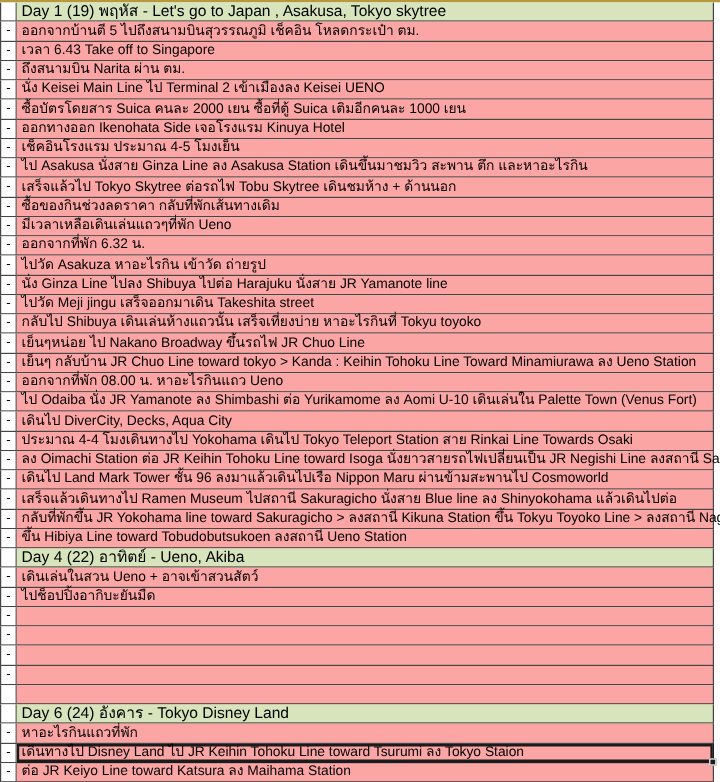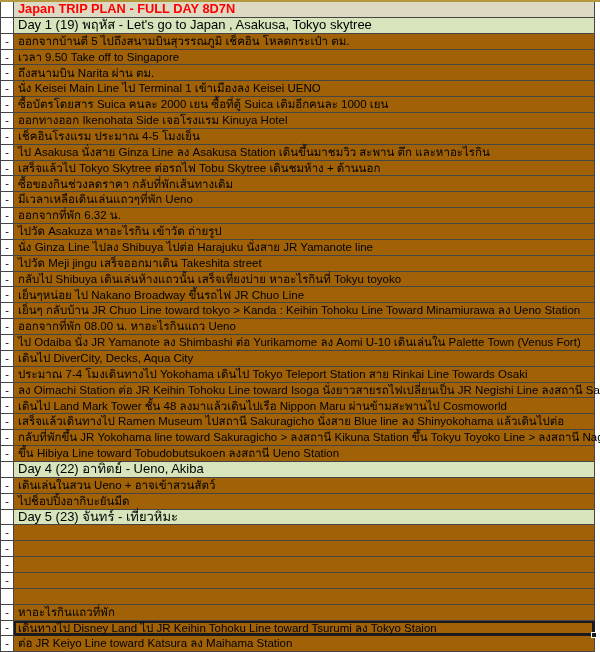--- a/index.html
+++ b/index.html
@@ -33,21 +33,21 @@
   .cell-b {
     flex: 0 0 581px;
     width: 581px;
     border-right: 1px solid var(--grid, #454545);
     border-bottom: 1px solid var(--grid, #454545);
     display: flex; align-items: center;
     padding-left: 4px;
     font-size: 11.5px;
     white-space: nowrap;
     position: relative;
-    background: #a16207;
+    background: #fca5a5;
   }
   .cell-b .txt { display: inline-block; line-height: 1.1; }
 
   .gutter { flex: 1 1 auto; background: #ffffff; }
 
   .row.title .cell-b {
     background: var(--title-bg, #ddd9c3);
     color: var(--title-red, #ff0000);
     font-weight: bold;
     font-size: 12.8px;
@@ -69,59 +69,52 @@
     width: 6px; height: 6px;
     background: var(--sel, #1b1b1b);
     border: 1px solid #ffffff;
     z-index: 3;
   }
 </style>
 </head>
 <body>
 
 <div class="sheet" style="--title-bg: #ddd9c3; --title-red: #ff0000; --day-bg: #d7e4bc; --grid: #454545; --top-border: #b5993e; --sel: #1b1b1b;">
-    <div class="row title">
-      <div class="cell-a"></div>
-      <div class="cell-b">
-        <span class="txt">Japan TRIP PLAN - FULL DAY 8D7N</span>
-      </div>
-      <div class="gutter"></div>
-    </div>
     <div class="row day">
       <div class="cell-a"></div>
       <div class="cell-b">
         <span class="txt">Day 1 (19) พฤหัส - Let's go to Japan , Asakusa, Tokyo skytree</span>
       </div>
       <div class="gutter"></div>
     </div>
     <div class="row item">
       <div class="cell-a">-</div>
       <div class="cell-b">
         <span class="txt">ออกจากบ้านตี 5 ไปถึงสนามบินสุวรรณภูมิ เช็คอิน โหลดกระเป๋า ตม.</span>
       </div>
       <div class="gutter"></div>
     </div>
     <div class="row item">
       <div class="cell-a">-</div>
       <div class="cell-b">
-        <span class="txt">เวลา 9.50 Take off to Singapore</span>
+        <span class="txt">เวลา 6.43 Take off to Singapore</span>
       </div>
       <div class="gutter"></div>
     </div>
     <div class="row item">
       <div class="cell-a">-</div>
       <div class="cell-b">
         <span class="txt">ถึงสนามบิน Narita ผ่าน ตม.</span>
       </div>
       <div class="gutter"></div>
     </div>
     <div class="row item">
       <div class="cell-a">-</div>
       <div class="cell-b">
-        <span class="txt">นั่ง Keisei Main Line ไป Terminal 1 เข้าเมืองลง Keisei UENO</span>
+        <span class="txt">นั่ง Keisei Main Line ไป Terminal 2 เข้าเมืองลง Keisei UENO</span>
       </div>
       <div class="gutter"></div>
     </div>
     <div class="row item">
       <div class="cell-a">-</div>
       <div class="cell-b">
         <span class="txt">ซื้อบัตรโดยสาร Suica คนละ 2000 เยน ซื้อที่ตู้ Suica เติมอีกคนละ 1000 เยน</span>
       </div>
       <div class="gutter"></div>
     </div>
@@ -233,35 +226,35 @@
     <div class="row item">
       <div class="cell-a">-</div>
       <div class="cell-b">
         <span class="txt">เดินไป DiverCity, Decks, Aqua City</span>
       </div>
       <div class="gutter"></div>
     </div>
     <div class="row item">
       <div class="cell-a">-</div>
       <div class="cell-b">
-        <span class="txt">ประมาณ 7-4 โมงเดินทางไป Yokohama เดินไป Tokyo Teleport Station สาย Rinkai Line Towards Osaki</span>
+        <span class="txt">ประมาณ 4-4 โมงเดินทางไป Yokohama เดินไป Tokyo Teleport Station สาย Rinkai Line Towards Osaki</span>
       </div>
       <div class="gutter"></div>
     </div>
     <div class="row item">
       <div class="cell-a">-</div>
       <div class="cell-b">
         <span class="txt">ลง Oimachi Station ต่อ JR Keihin Tohoku Line toward Isoga นั่งยาวสายรถไฟเปลี่ยนเป็น JR Negishi Line ลงสถานี Sakuragicho</span>
       </div>
       <div class="gutter"></div>
     </div>
     <div class="row item">
       <div class="cell-a">-</div>
       <div class="cell-b">
-        <span class="txt">เดินไป Land Mark Tower ชั้น 48 ลงมาแล้วเดินไปเรือ Nippon Maru ผ่านข้ามสะพานไป Cosmoworld</span>
+        <span class="txt">เดินไป Land Mark Tower ชั้น 96 ลงมาแล้วเดินไปเรือ Nippon Maru ผ่านข้ามสะพานไป Cosmoworld</span>
       </div>
       <div class="gutter"></div>
     </div>
     <div class="row item">
       <div class="cell-a">-</div>
       <div class="cell-b">
         <span class="txt">เสร็จแล้วเดินทางไป Ramen Museum ไปสถานี Sakuragicho นั่งสาย Blue line ลง Shinyokohama แล้วเดินไปต่อ</span>
       </div>
       <div class="gutter"></div>
     </div>
@@ -293,59 +286,59 @@
       </div>
       <div class="gutter"></div>
     </div>
     <div class="row item">
       <div class="cell-a">-</div>
       <div class="cell-b">
         <span class="txt">ไปช็อปปิ้งอากิบะยันมืด</span>
       </div>
       <div class="gutter"></div>
     </div>
+    <div class="row item">
+      <div class="cell-a">-</div>
+      <div class="cell-b">
+        <span class="txt"></span>
+      </div>
+      <div class="gutter"></div>
+    </div>
+    <div class="row item">
+      <div class="cell-a">-</div>
+      <div class="cell-b">
+        <span class="txt"></span>
+      </div>
+      <div class="gutter"></div>
+    </div>
+    <div class="row item">
+      <div class="cell-a">-</div>
+      <div class="cell-b">
+        <span class="txt"></span>
+      </div>
+      <div class="gutter"></div>
+    </div>
+    <div class="row item">
+      <div class="cell-a">-</div>
+      <div class="cell-b">
+        <span class="txt"></span>
+      </div>
+      <div class="gutter"></div>
+    </div>
+    <div class="row item">
+      <div class="cell-a"></div>
+      <div class="cell-b">
+        <span class="txt"></span>
+      </div>
+      <div class="gutter"></div>
+    </div>
     <div class="row day">
       <div class="cell-a"></div>
       <div class="cell-b">
-        <span class="txt">Day 5 (23) จันทร์ - เที่ยวหิมะ</span>
-      </div>
-      <div class="gutter"></div>
-    </div>
-    <div class="row item">
-      <div class="cell-a">-</div>
-      <div class="cell-b">
-        <span class="txt"></span>
-      </div>
-      <div class="gutter"></div>
-    </div>
-    <div class="row item">
-      <div class="cell-a">-</div>
-      <div class="cell-b">
-        <span class="txt"></span>
-      </div>
-      <div class="gutter"></div>
-    </div>
-    <div class="row item">
-      <div class="cell-a">-</div>
-      <div class="cell-b">
-        <span class="txt"></span>
-      </div>
-      <div class="gutter"></div>
-    </div>
-    <div class="row item">
-      <div class="cell-a">-</div>
-      <div class="cell-b">
-        <span class="txt"></span>
-      </div>
-      <div class="gutter"></div>
-    </div>
-    <div class="row item">
-      <div class="cell-a"></div>
-      <div class="cell-b">
-        <span class="txt"></span>
+        <span class="txt">Day 6 (24) อังคาร - Tokyo Disney Land</span>
       </div>
       <div class="gutter"></div>
     </div>
     <div class="row item">
       <div class="cell-a">-</div>
       <div class="cell-b">
         <span class="txt">หาอะไรกินแถวที่พัก</span>
       </div>
       <div class="gutter"></div>
     </div>

